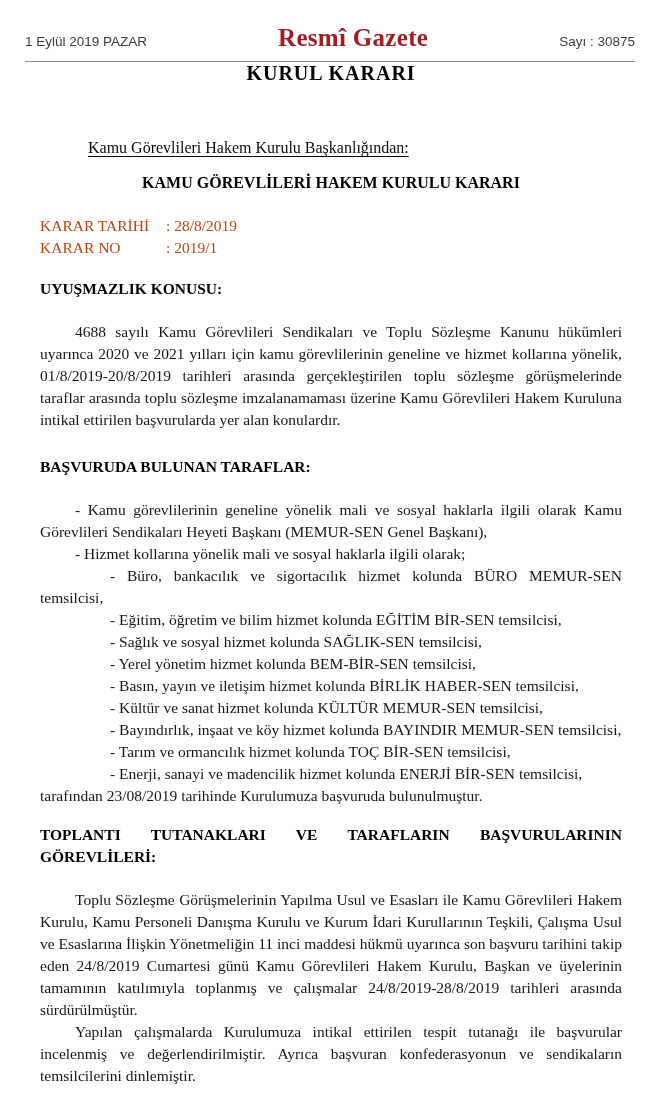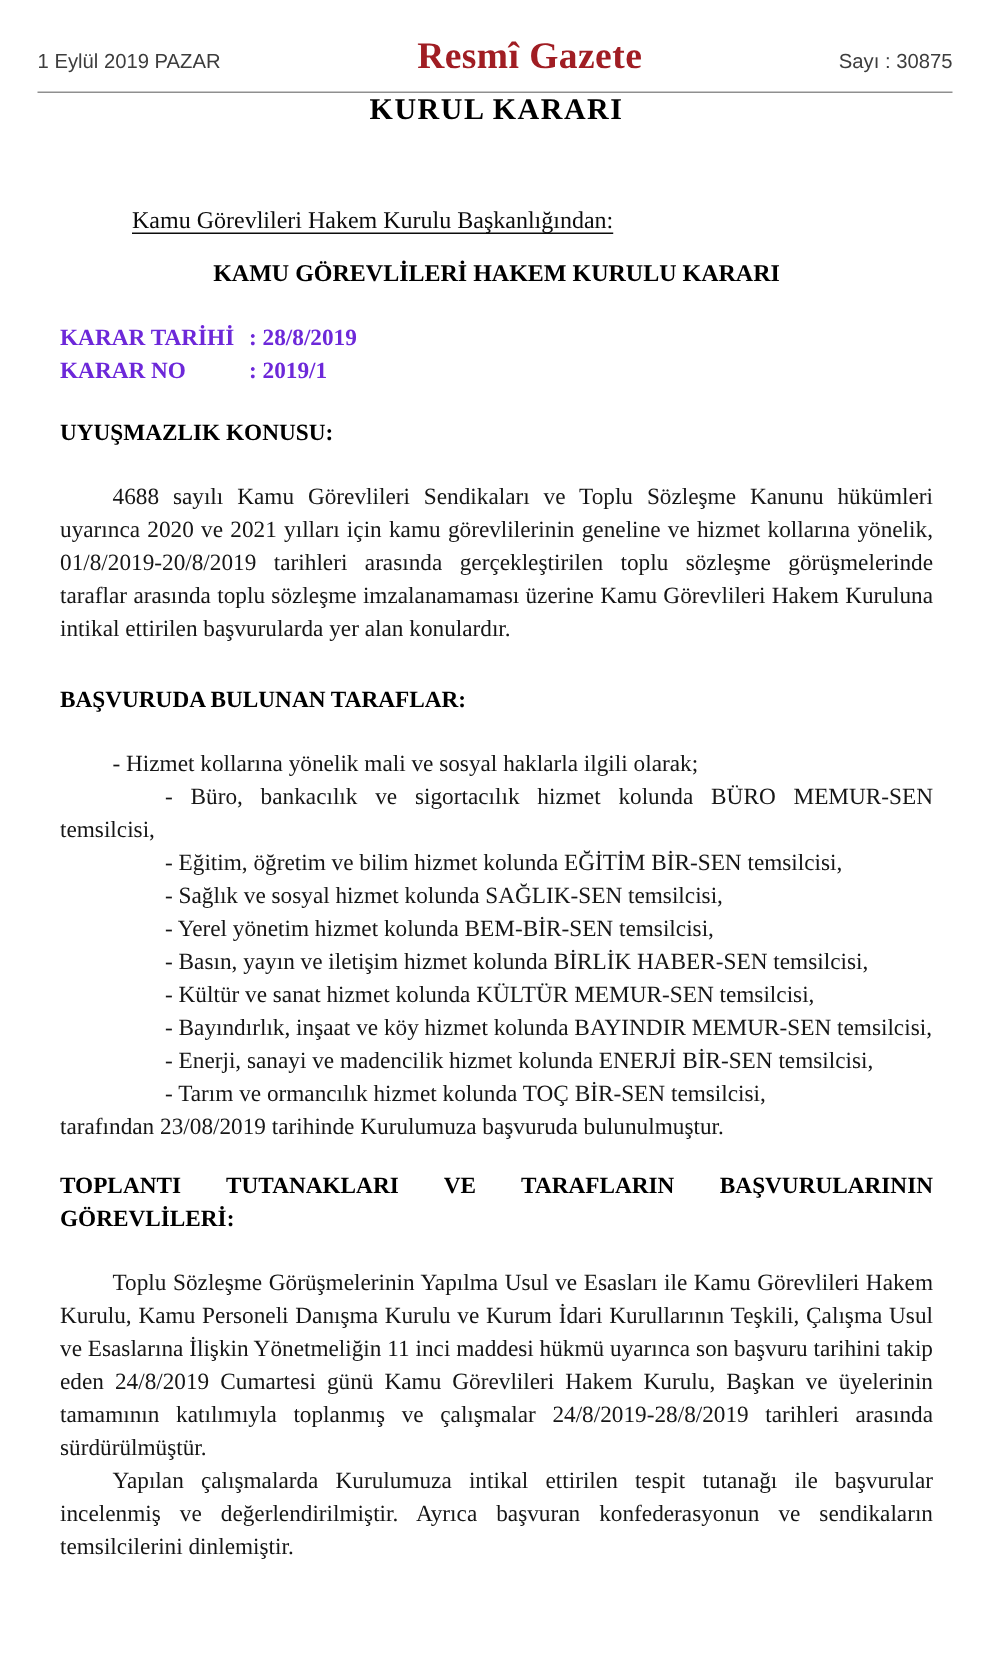--- a/index.html
+++ b/index.html
@@ -56,21 +56,21 @@
     color: #0c0c0c;
     margin-top: 38px;
   }
   .decision-title {
     margin-top: 13px;
     text-align: center;
     font-weight: bold;
     font-size: 16px;
     color: #000;
   }
-  .meta-block { margin-top: 21px; font-weight: bold; color: #6d28d9; }
+  .meta-block { margin-top: 21px; font-weight: normal; color: #c2410c; }
   .meta-row { line-height: 22px; }
   .meta-label { display: inline-block; width: 126px; }
   .section-heading {
     font-weight: bold;
     color: #000;
     text-align: left;
   }
   .dispute-heading { margin-top: 19px; }
   .body-par { margin: 0; text-indent: 35px; }
   .dispute-par { margin-top: 21px; }
@@ -118,30 +118,31 @@
       <div class="meta-row">
         <span class="meta-label">KARAR NO</span><span>: 2019/1</span>
       </div>
     </div>
 
     <div class="section-heading dispute-heading">UYUŞMAZLIK KONUSU:</div>
     <p class="body-par dispute-par">4688 sayılı Kamu Görevlileri Sendikaları ve Toplu Sözleşme Kanunu hükümleri uyarınca 2020 ve 2021 yılları için kamu görevlilerinin geneline ve hizmet kollarına yönelik, 01/8/2019-20/8/2019 tarihleri arasında gerçekleştirilen toplu sözleşme görüşmelerinde taraflar arasında toplu sözleşme imzalanamaması üzerine Kamu Görevlileri Hakem Kuruluna intikal ettirilen başvurularda yer alan konulardır.</p>
 
     <div class="section-heading parties-heading">BAŞVURUDA BULUNAN TARAFLAR:</div>
     <div class="parties-list">
+      <p class="party-item lvl1">- Kamu görevlilerinin geneline yönelik mali ve sosyal haklarla ilgili olarak Kamu Görevlileri Sendikaları Heyeti Başkanı (MEMUR-SEN Genel Başkanı),</p>
       <p class="party-item lvl1">- Hizmet kollarına yönelik mali ve sosyal haklarla ilgili olarak;</p>
       <p class="party-item lvl2">- Büro, bankacılık ve sigortacılık hizmet kolunda BÜRO MEMUR-SEN temsilcisi,</p>
       <p class="party-item lvl2">- Eğitim, öğretim ve bilim hizmet kolunda EĞİTİM BİR-SEN temsilcisi,</p>
       <p class="party-item lvl2">- Sağlık ve sosyal hizmet kolunda SAĞLIK-SEN temsilcisi,</p>
       <p class="party-item lvl2">- Yerel yönetim hizmet kolunda BEM-BİR-SEN temsilcisi,</p>
       <p class="party-item lvl2">- Basın, yayın ve iletişim hizmet kolunda BİRLİK HABER-SEN temsilcisi,</p>
       <p class="party-item lvl2">- Kültür ve sanat hizmet kolunda KÜLTÜR MEMUR-SEN temsilcisi,</p>
       <p class="party-item lvl2">- Bayındırlık, inşaat ve köy hizmet kolunda BAYINDIR MEMUR-SEN temsilcisi,</p>
+      <p class="party-item lvl2">- Tarım ve ormancılık hizmet kolunda TOÇ BİR-SEN temsilcisi,</p>
       <p class="party-item lvl2">- Enerji, sanayi ve madencilik hizmet kolunda ENERJİ BİR-SEN temsilcisi,</p>
-      <p class="party-item lvl2">- Tarım ve ormancılık hizmet kolunda TOÇ BİR-SEN temsilcisi,</p>
       <p class="parties-closing">tarafından 23/08/2019 tarihinde Kurulumuza başvuruda bulunulmuştur.</p>
     </div>
 
     <div class="section-heading review-heading">
       <span class="hl1">TOPLANTI TUTANAKLARI VE TARAFLARIN BAŞVURULARININ</span>
       <span class="hl2">GÖREVLİLERİ:</span>
     </div>
     <div class="review-pars">
       <p class="body-par">Toplu Sözleşme Görüşmelerinin Yapılma Usul ve Esasları ile Kamu Görevlileri Hakem Kurulu, Kamu Personeli Danışma Kurulu ve Kurum İdari Kurullarının Teşkili, Çalışma Usul ve Esaslarına İlişkin Yönetmeliğin 11 inci maddesi hükmü uyarınca son başvuru tarihini takip eden 24/8/2019 Cumartesi günü Kamu Görevlileri Hakem Kurulu, Başkan ve üyelerinin tamamının katılımıyla toplanmış ve çalışmalar 24/8/2019-28/8/2019 tarihleri arasında sürdürülmüştür.</p>
       <p class="body-par">Yapılan çalışmalarda Kurulumuza intikal ettirilen tespit tutanağı ile başvurular incelenmiş ve değerlendirilmiştir. Ayrıca başvuran konfederasyonun ve sendikaların temsilcilerini dinlemiştir.</p>

